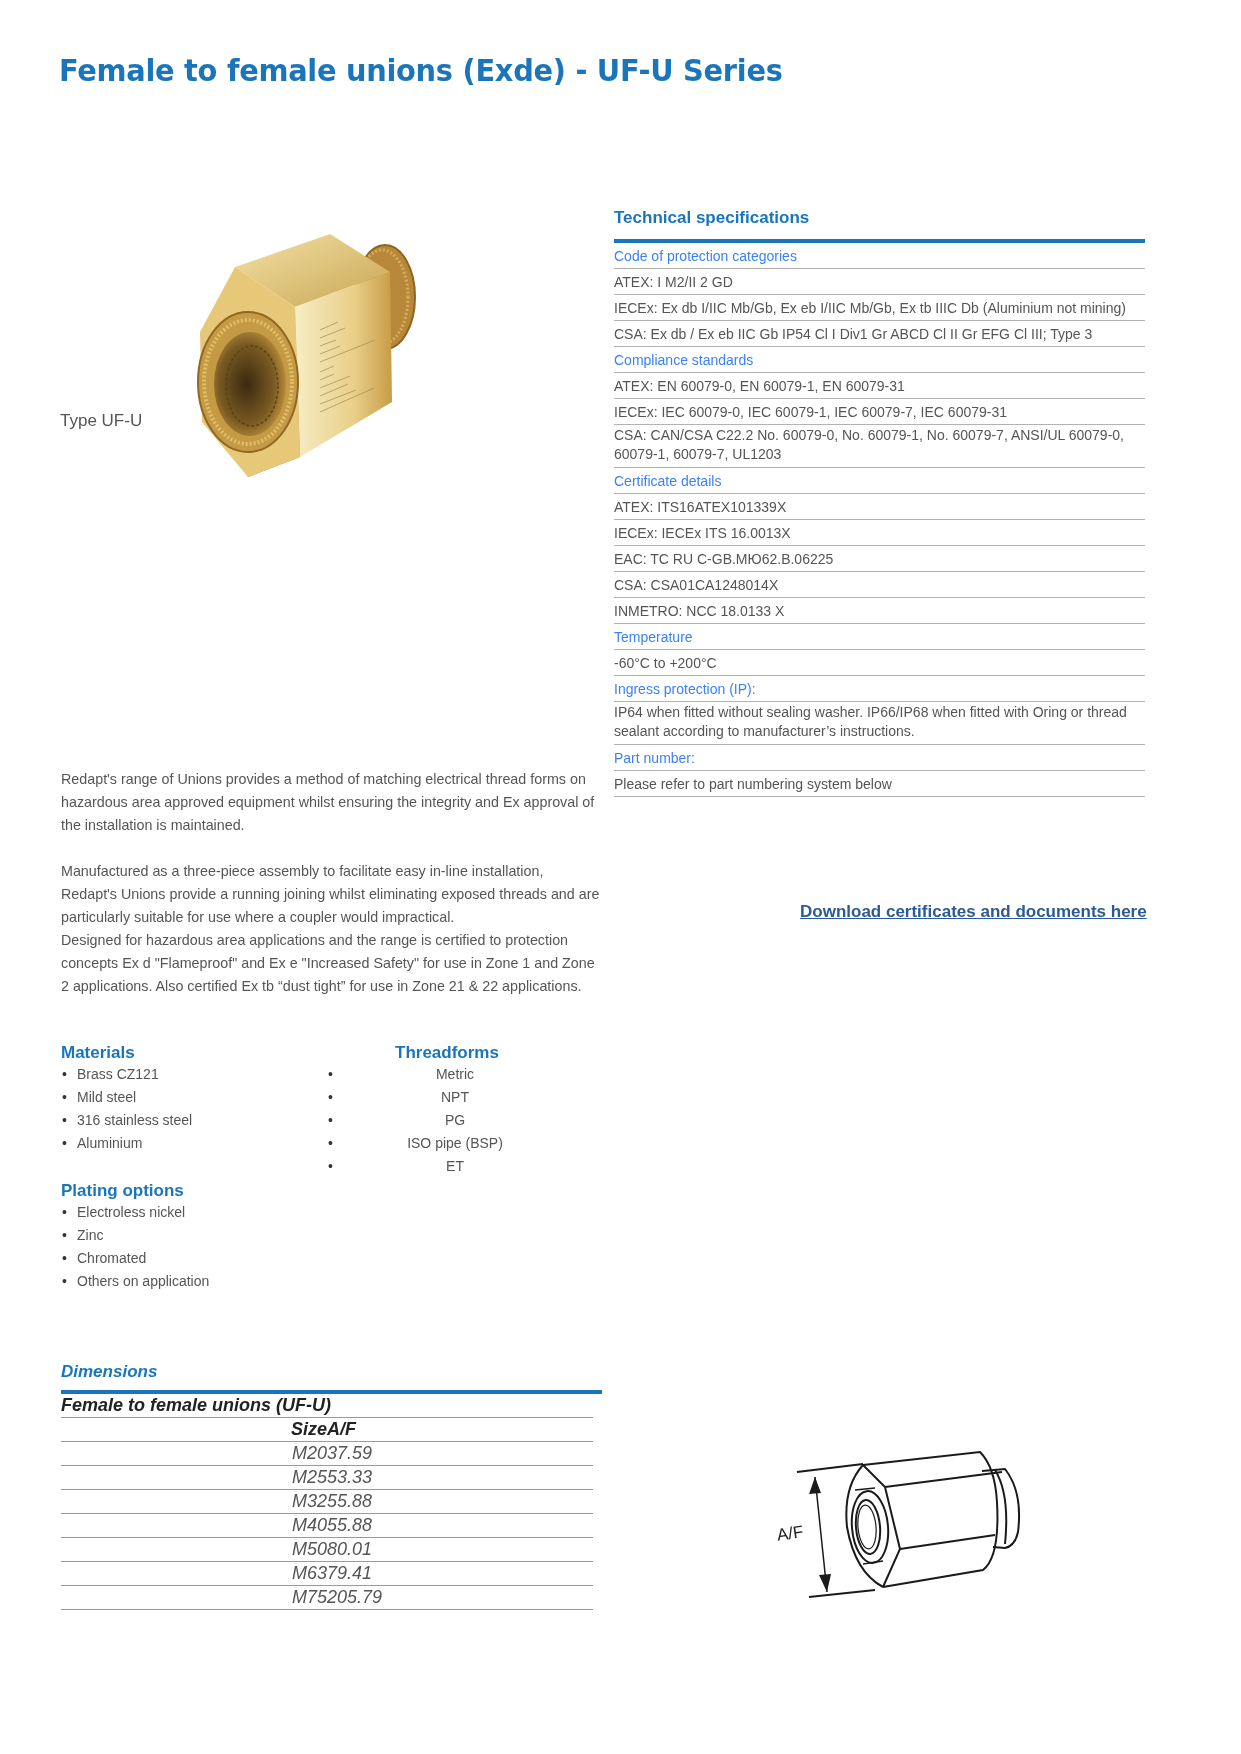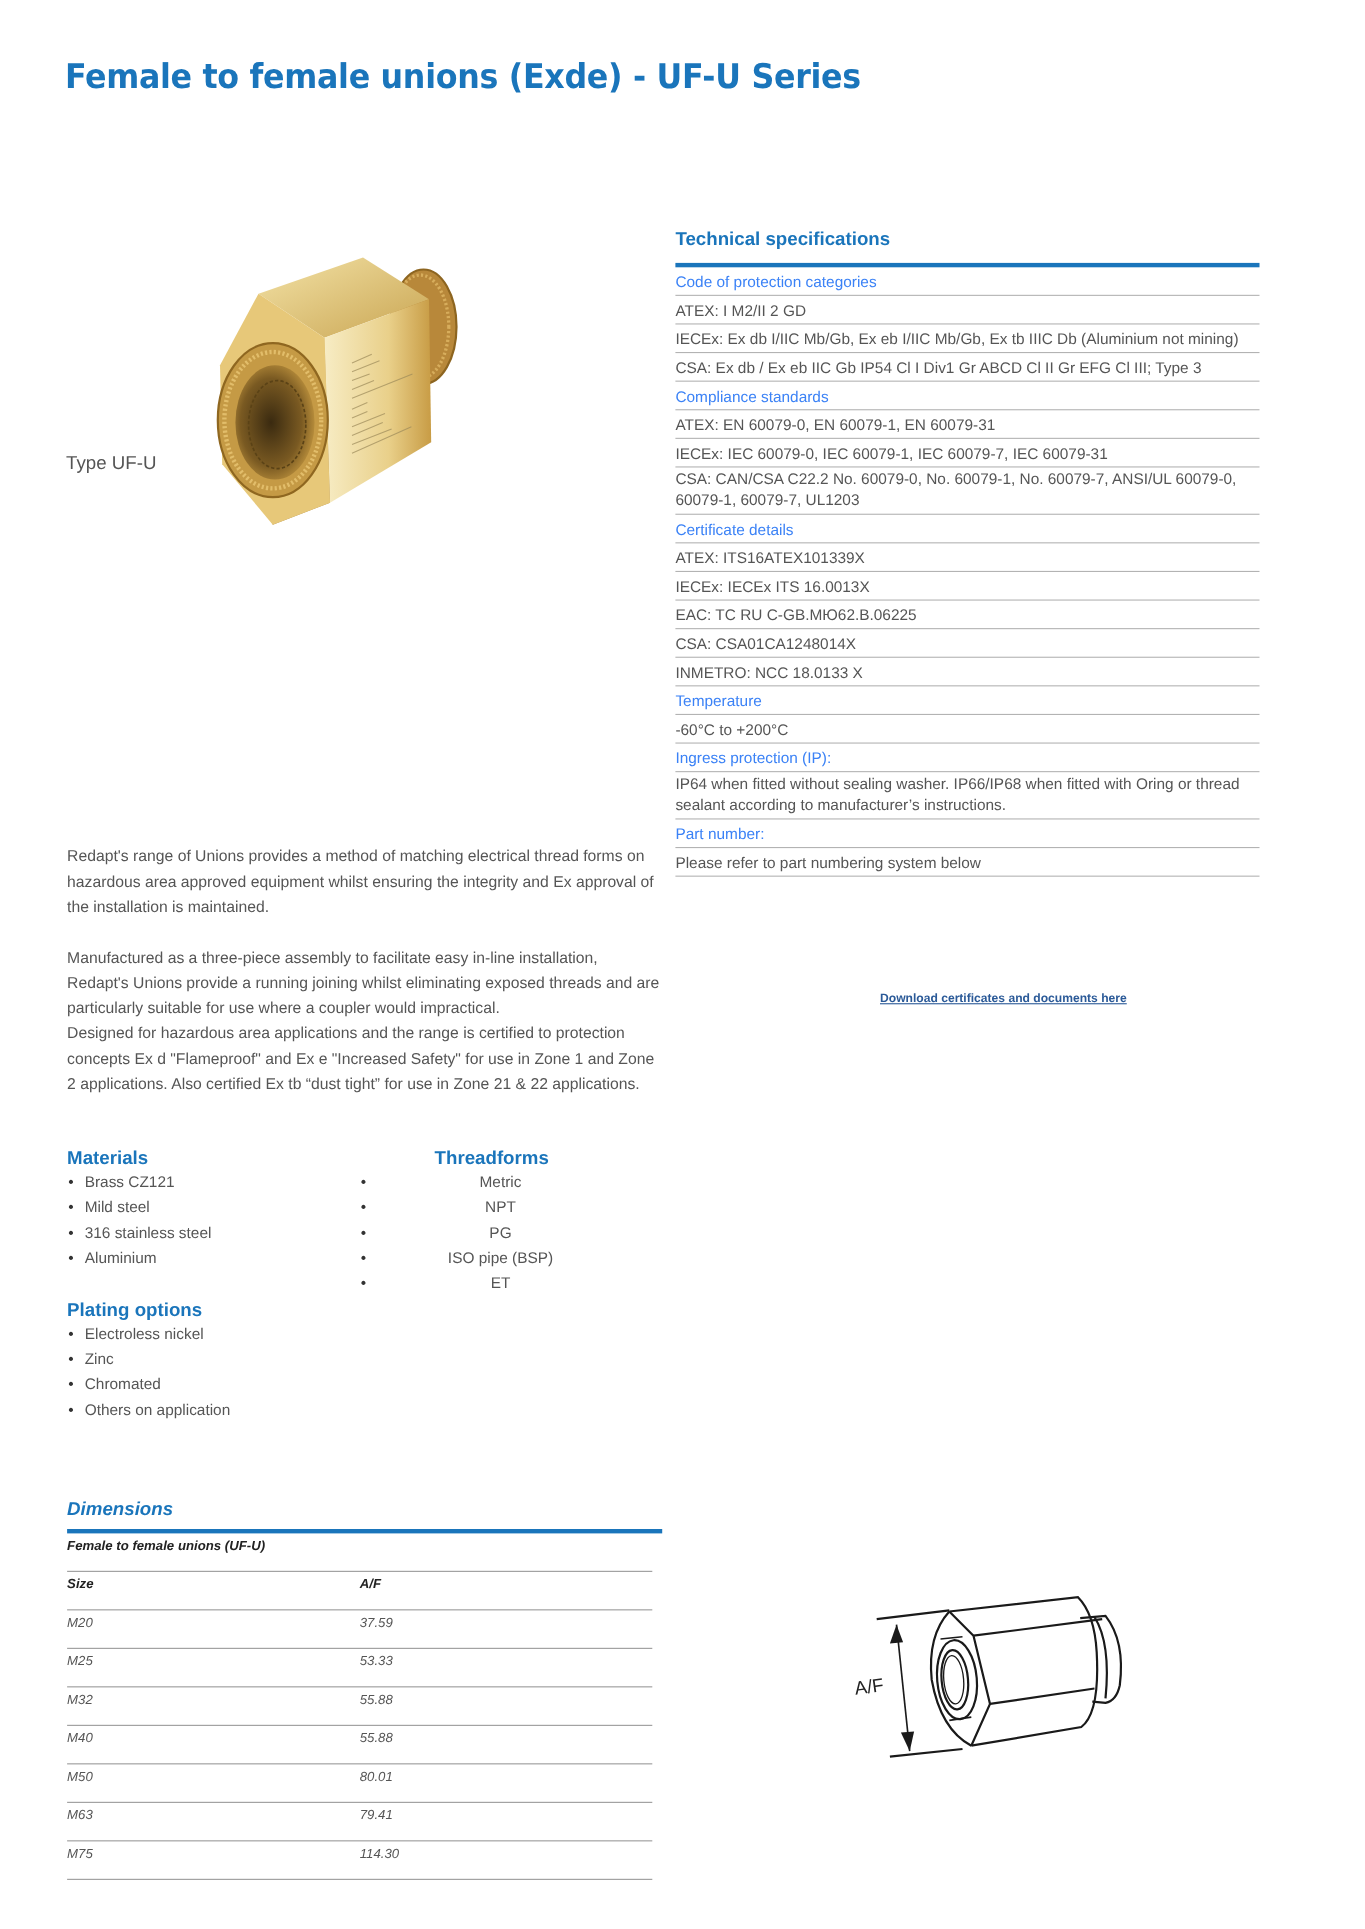--- a/index.html
+++ b/index.html
@@ -16,25 +16,25 @@
   .row.head { font-weight:normal; color:#3b82f6; }
   .row.tall { line-height:19px; padding:1px 0 3px 0; }
   .type-label { left:60px; top:411px; font-size:17px; color:#555; }
   .photo { left:160px; top:222px; width:300px; height:260px; }
   .para { left:61px; top:768px; width:540px; font-size:14.3px; line-height:23px; color:#555; }
   .para p { margin:0; }
   .para .gap { height:23px; }
   .list { font-size:14px; line-height:23px; color:#555; margin:0; padding:0; list-style:none; }
   .list li { position:relative; padding-left:16px; }
   .list li::before { content:"\2022"; position:absolute; left:1px; color:#333; }
-  .download { left:800px; top:902px; font-size:11px; font-weight:bold; color:#2b5a98; text-decoration:underline; cursor:pointer; }
+  .download { left:800px; top:902px; font-size:17px; font-weight:bold; color:#2b5a98; text-decoration:underline; cursor:pointer; }
   .dims { left:61px; top:1362px; width:541px;font-style:italic; }
   .dims .bar { height:4px; background:#1a75bb; margin-top:8px; width:541px; }
   .dtable { width:532px; }
-  .drow { display:flex; border-bottom:1.5px solid #9a9a9a; font-size:12px; line-height:21px; padding:1px 0 12px 0; color:#555; }
+  .drow { display:flex; border-bottom:1.5px solid #9a9a9a; font-size:18px; line-height:21px; padding:1px 0 1px 0; color:#555;text-align:right; }
   .drow.head { font-weight:bold; color:#222; }
   .drow .c1 { width:266px; }
   .drawing { left:755px; top:1432px; width:280px; height:170px; }
 </style>
 </head>
 <body>
 
 <div class="abs title">Female to female unions (Exde) - UF-U Series</div>
 
 <div class="abs photo">
@@ -192,21 +192,21 @@
         <div class="drow">
           <span class="c1">M50</span>
           <span>80.01</span>
         </div>
         <div class="drow">
           <span class="c1">M63</span>
           <span>79.41</span>
         </div>
         <div class="drow">
           <span class="c1">M75</span>
-          <span>114.30</span>
+          <span>205.79</span>
         </div>
       </div>
   </div>
 </div>
 
 <div class="abs drawing">
   <svg width="280" height="170" viewBox="0 0 280 170" fill="none" stroke="#1a1a1a" stroke-width="2">
 
     <line x1="42" y1="40" x2="108" y2="32"></line>
     <line x1="54" y1="165" x2="120" y2="158"></line>

